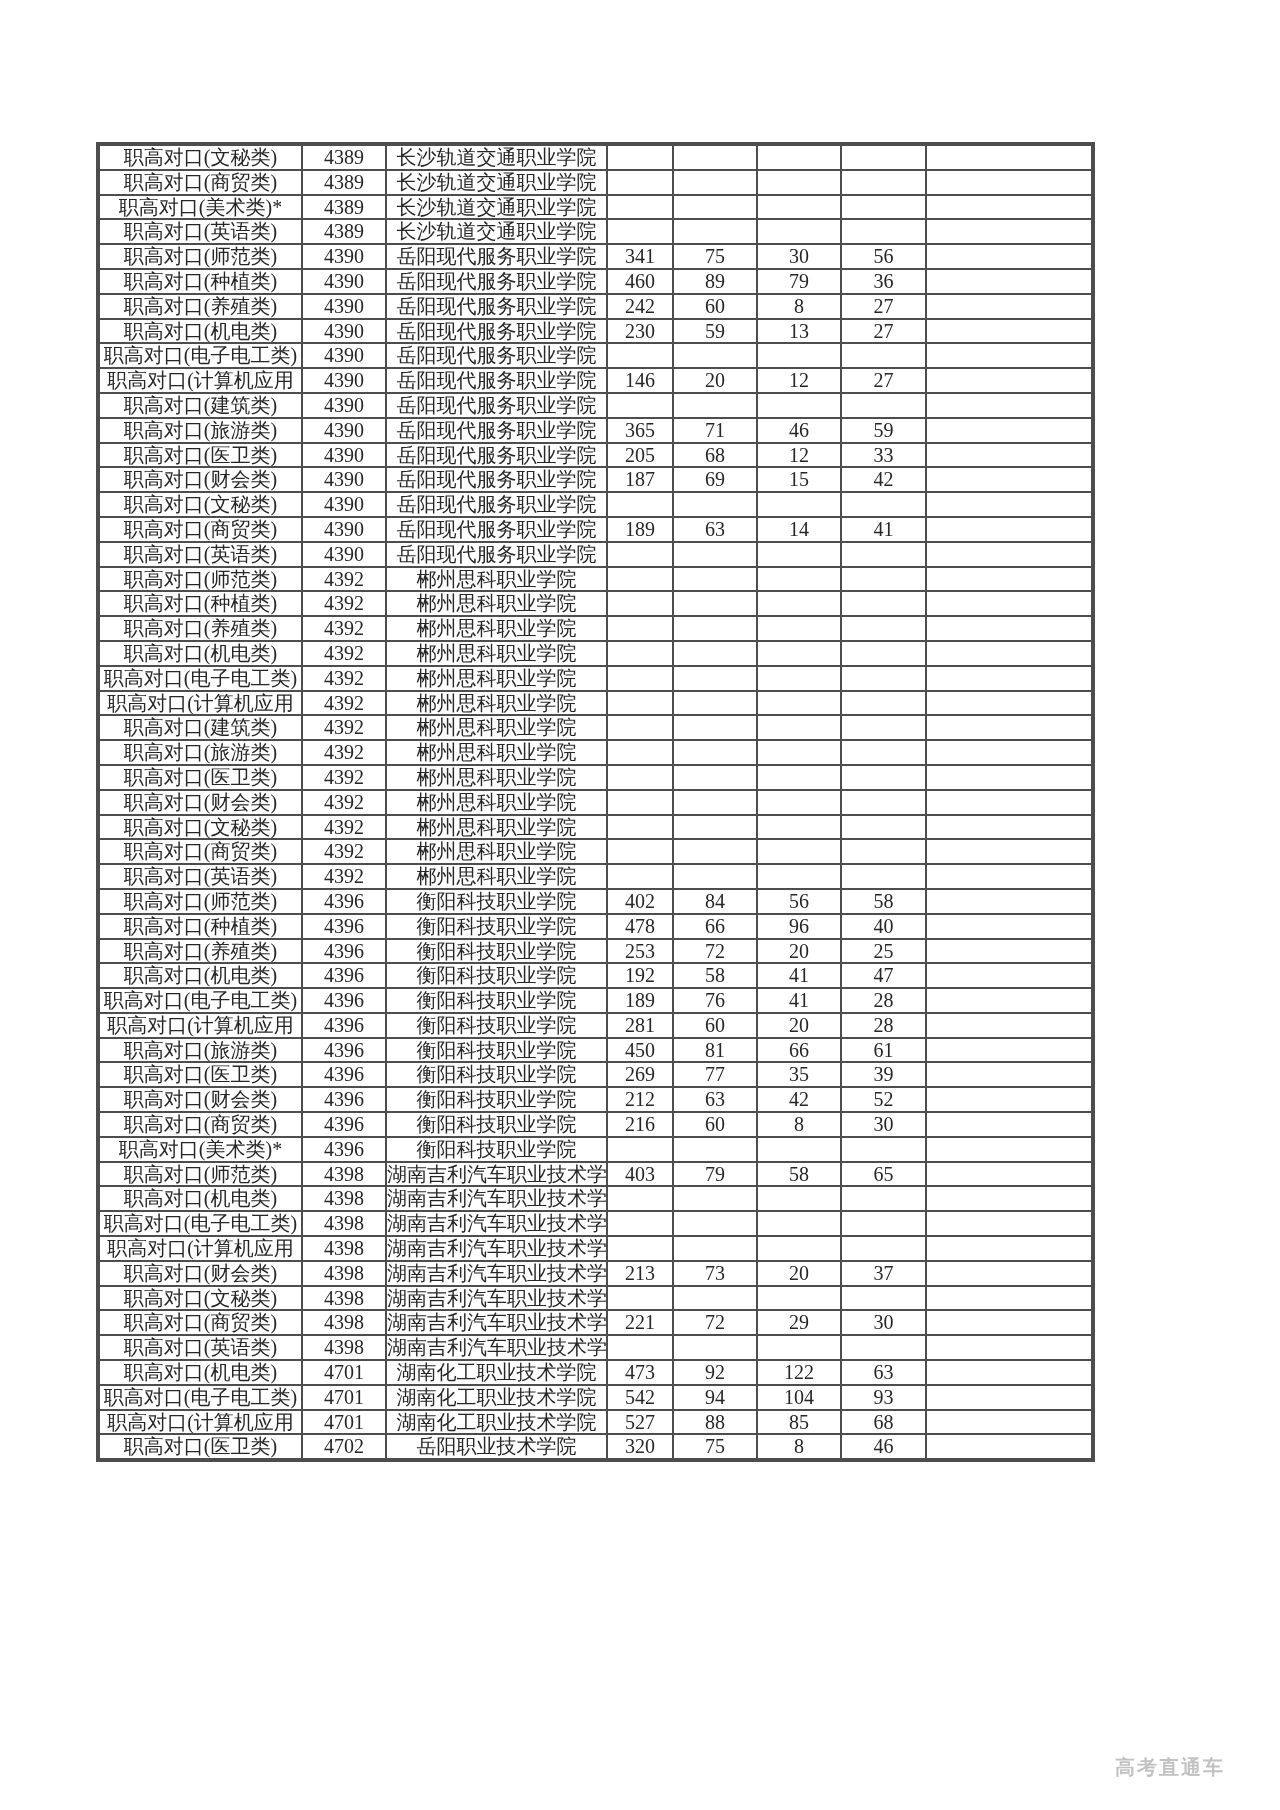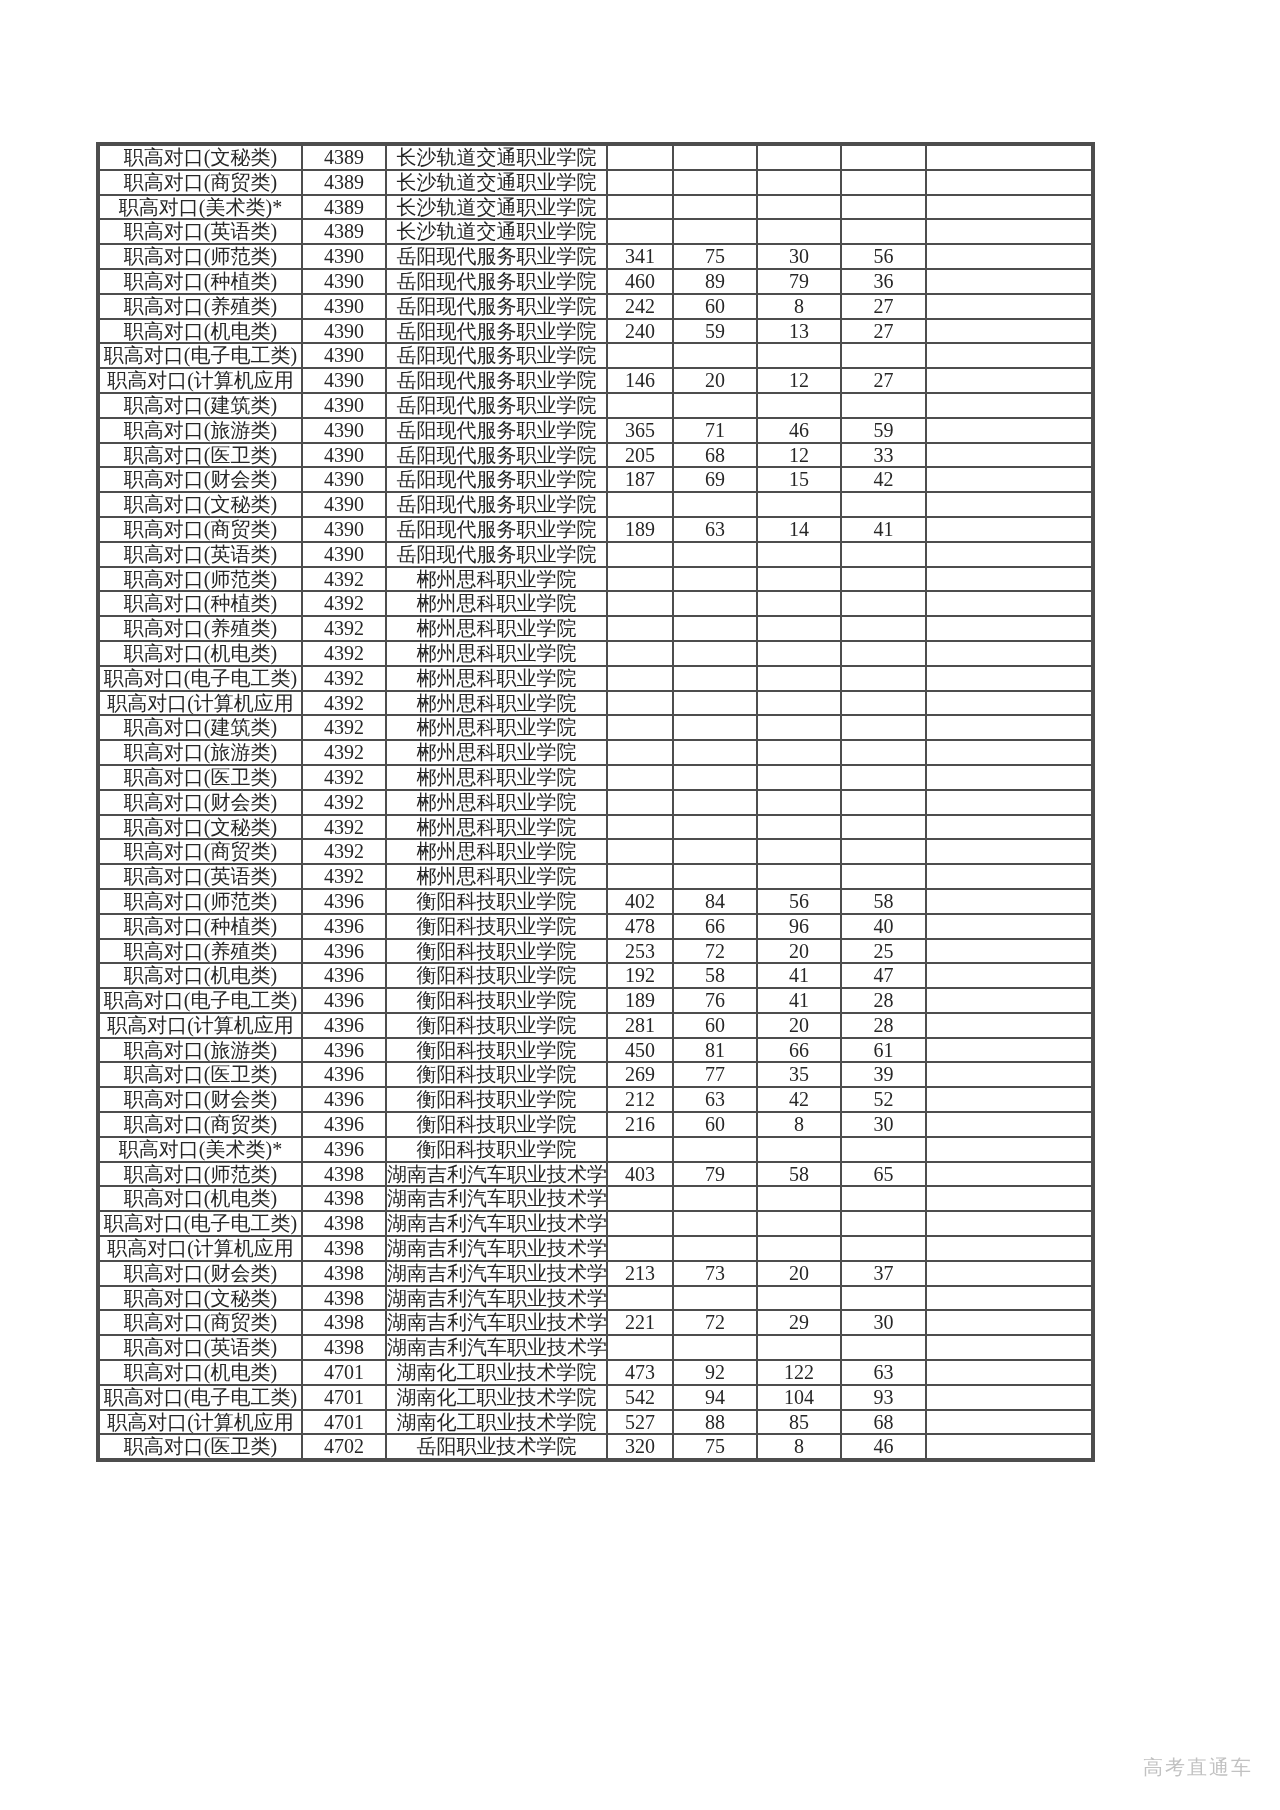--- a/index.html
+++ b/index.html
@@ -37,26 +37,27 @@
     padding: 0;
     text-align: center;
     vertical-align: middle;
     font-size: 20px;
     color: var(--text);
     white-space: nowrap;
     overflow: hidden;
   }
   .watermark {
     position: absolute;
-    left: 1143px; top: 1756px;
+    left: 1115px; top: 1756px;
     font-size: 20px;
     line-height: 22px;
     letter-spacing: 2px;
     color: var(--watermark);
     font-family: "Liberation Sans", "DejaVu Sans", sans-serif;
+    font-weight: bold;
   }
 </style>
 </head>
 <body>
 
 <div class="table-wrap">
   <table class="doc-table">
     <colgroup>
       <col style="width:203px">
       <col style="width:84px">
@@ -135,21 +136,21 @@
           <td>242</td>
           <td>60</td>
           <td>8</td>
           <td>27</td>
           <td></td>
         </tr>
         <tr>
           <td>职高对口(机电类)</td>
           <td>4390</td>
           <td>岳阳现代服务职业学院</td>
-          <td>240</td>
+          <td>230</td>
           <td>59</td>
           <td>13</td>
           <td>27</td>
           <td></td>
         </tr>
         <tr>
           <td>职高对口(电子电工类)</td>
           <td>4390</td>
           <td>岳阳现代服务职业学院</td>
           <td></td>

